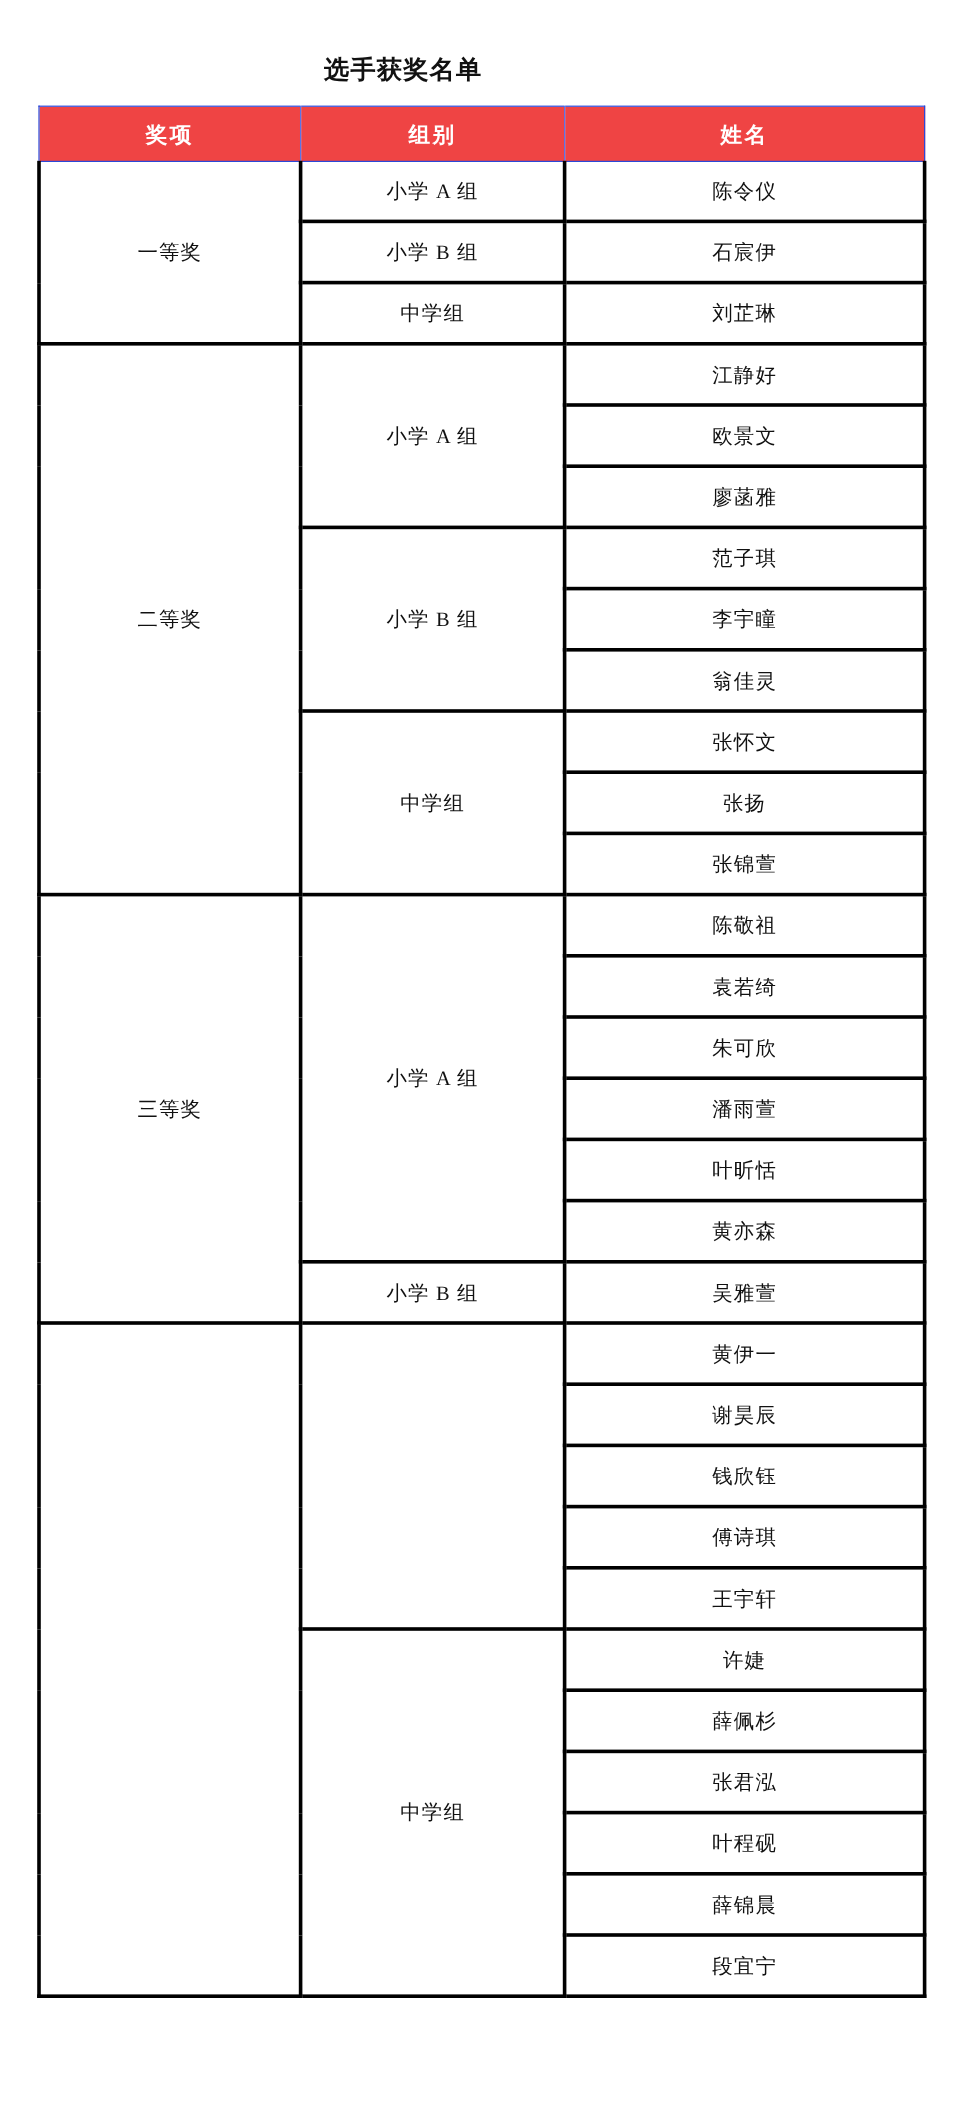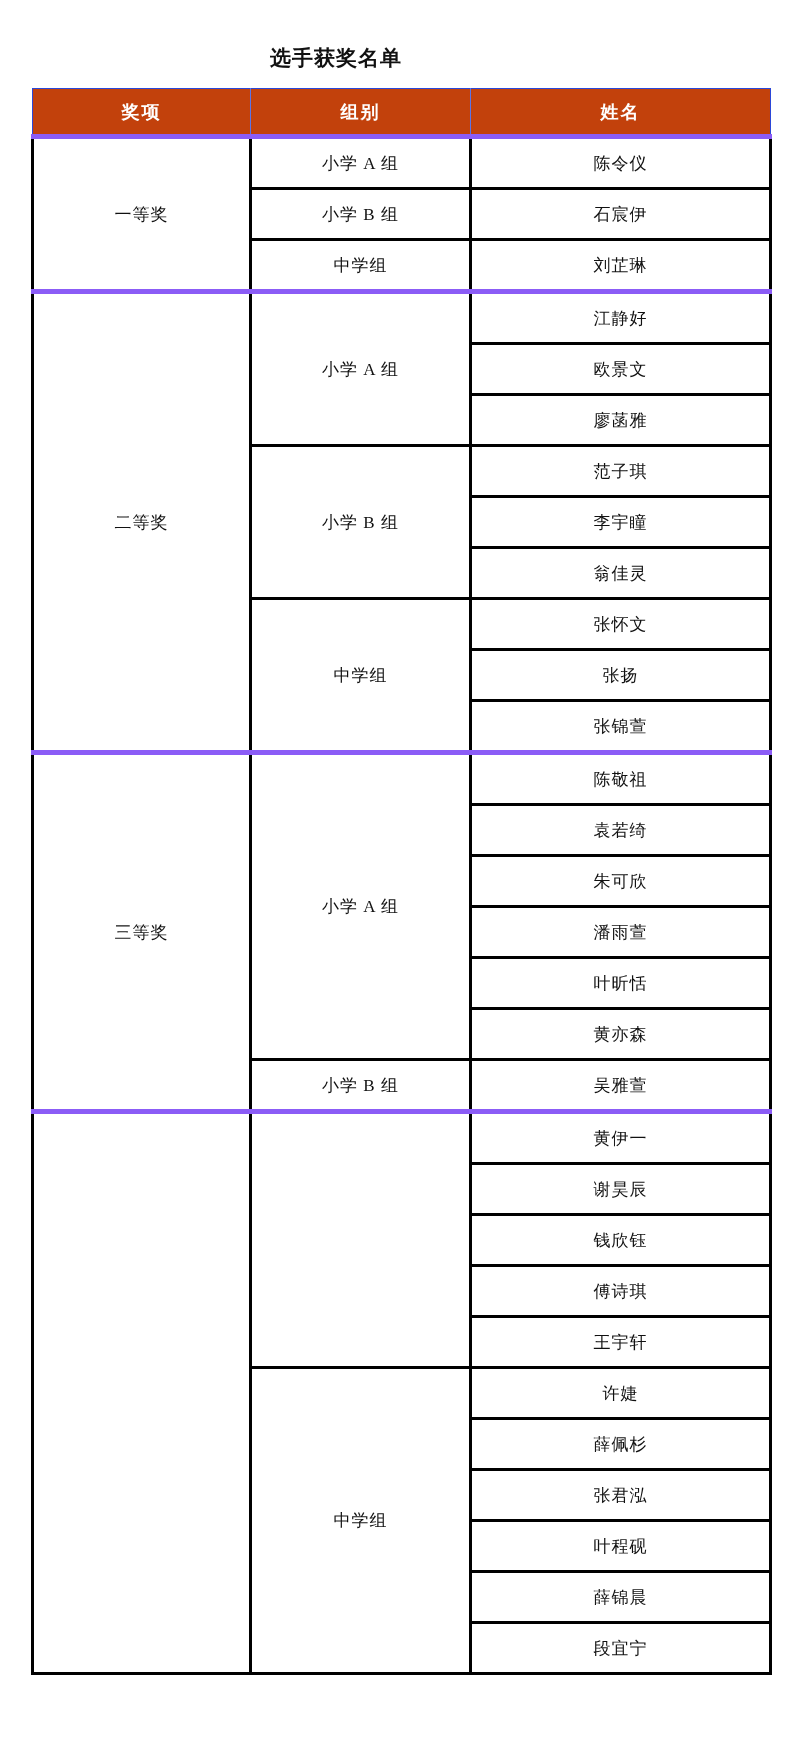--- a/index.html
+++ b/index.html
@@ -33,21 +33,21 @@
     table-layout: fixed;
     width: 738px;
     margin: 0 auto;
     border: 1px solid #2b48d8;
   }
   table.award-table col.c-award { width: 218px; }
   table.award-table col.c-group { width: 220px; }
   table.award-table col.c-name  { width: 300px; }
 
   table.award-table thead th {
-    background: #c2410c;
+    background: #ef4444;
     color: #ffffff;
     font-size: 18px;
     font-weight: bold;
     letter-spacing: 2px;
     height: 43px;
     text-align: center;
     border-right: 1px solid #5b74e8;
     border-bottom: 1px solid #2b48d8;
   }
   table.award-table thead th:last-child { border-right: none; }
@@ -66,21 +66,21 @@
     font-size: 17px;
     margin-top: 12px;
   }
   td.group-cell {
     font-size: 17px;
   }
   td.name-cell {
     border-right: 1px solid #2b48d8;
   }
   tr.section-start td {
-    border-top: 5px solid #8b5cf6;
+    border-top: 1px solid #8b5cf6;
   }
   td.empty-cell { }
 </style>
 </head>
 <body>
 
 <div class="page">
 
   <div class="doc-title">选手获奖名单</div>
 

